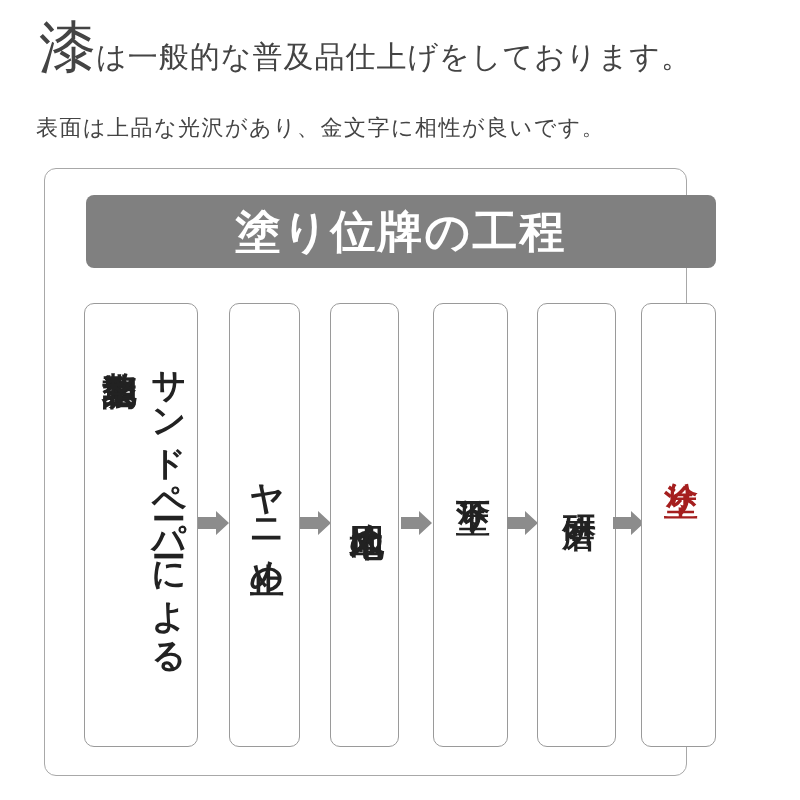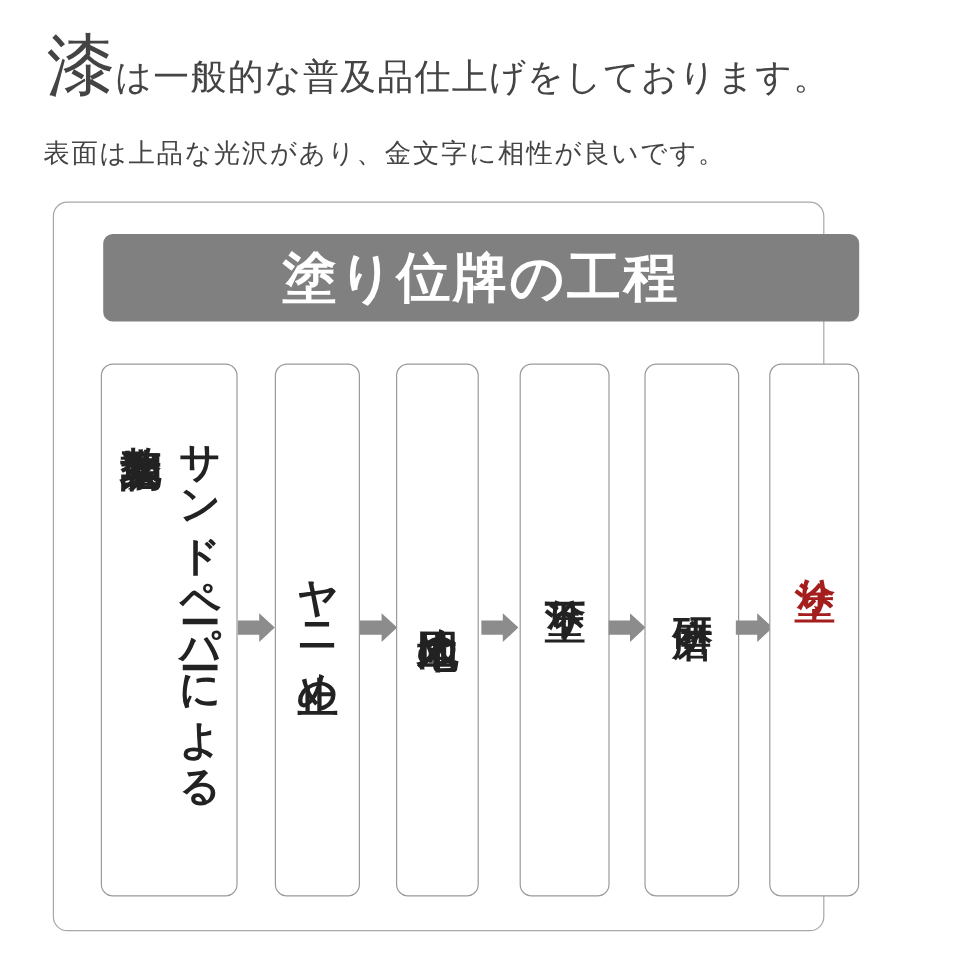--- a/index.html
+++ b/index.html
@@ -17,28 +17,28 @@
   html,body{width:800px;height:800px;background:var(--page-bg);overflow:hidden;}
   body{position:relative;font-family:"Liberation Sans","DejaVu Sans",sans-serif;}
 
   
   .intro{
     position:absolute;
     font-family:"Liberation Serif","DejaVu Serif",serif;
     color:var(--body-text);
     white-space:nowrap;
   }
-  .intro-line1{left:39px;top:16px;font-size:30px;letter-spacing:1px;line-height:80px;}
+  .intro-line1{left:39px;top:16px;font-size:30px;letter-spacing:1px;line-height:64px;}
   .intro-line1 .lead-char{font-size:57px;letter-spacing:0;}
   .intro-line2{left:36px;top:106px;font-size:22px;letter-spacing:1.5px;line-height:44px;}
 
   
   .diagram{
     position:absolute;left:44px;top:168px;width:643px;height:608px;
-    border:1px solid var(--outer-border);border-radius:12px;background:var(--page-bg);
+    border:1px solid var(--outer-border);border-radius:12px;background:var(--page-bg);font-family:Liberation Mono, monospace;
   }
   .diagram-header{
     position:absolute;left:41px;top:26px;width:630px;height:73px;
     background:var(--header-bg);border-radius:8px;
     display:flex;align-items:center;justify-content:center;
   }
   .diagram-header span{
     color:var(--header-text);font-size:45px;font-weight:bold;letter-spacing:2px;
   }
 

